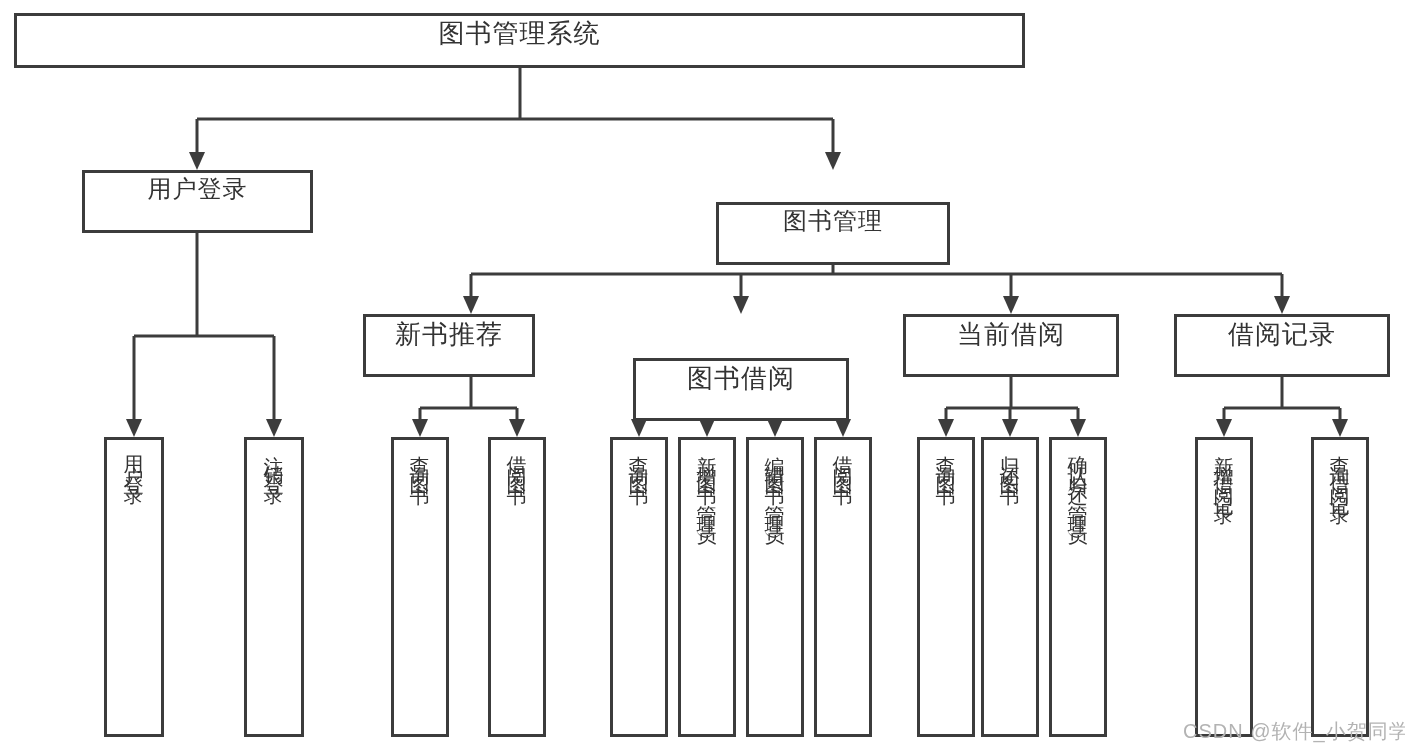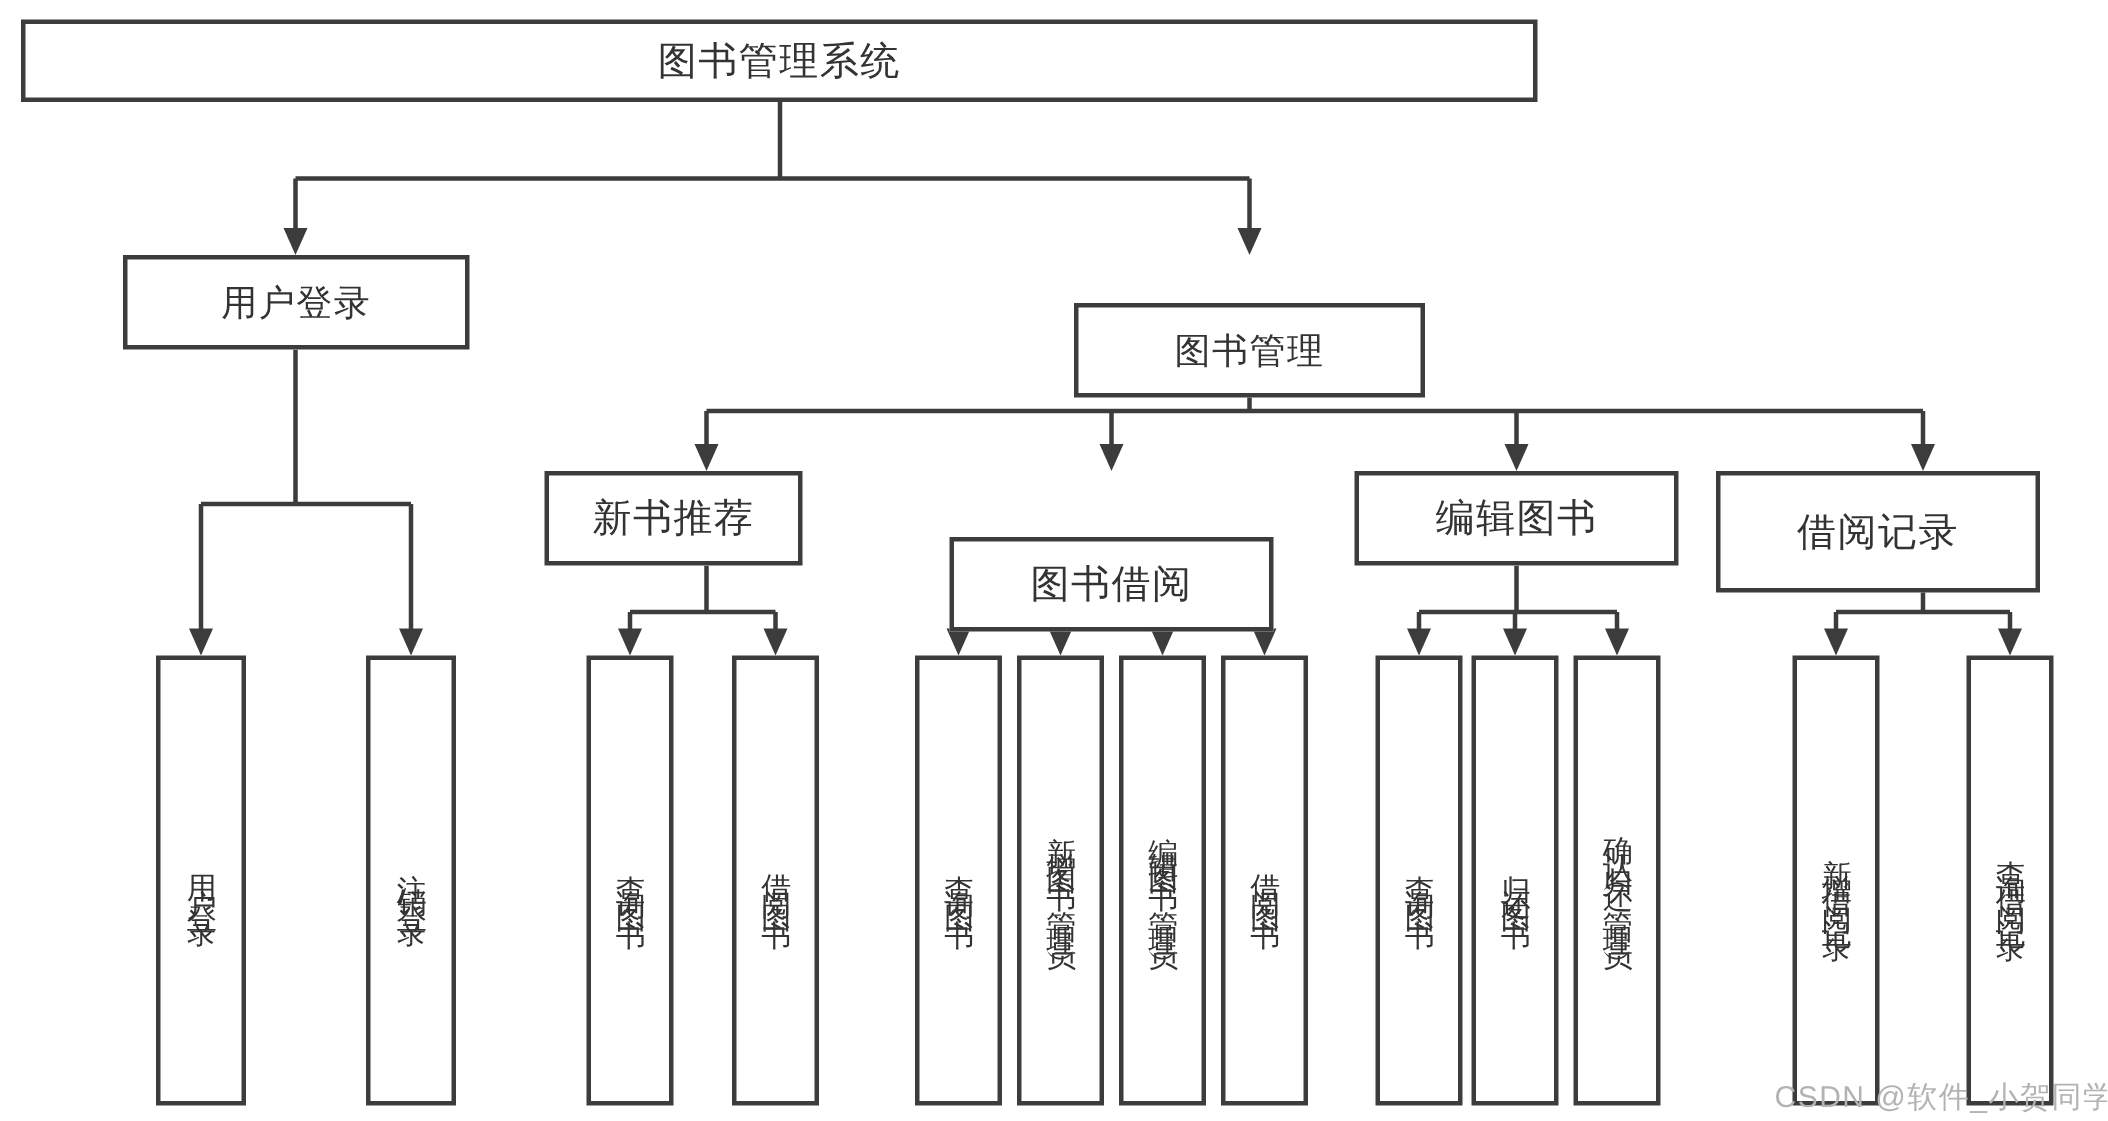--- a/index.html
+++ b/index.html
@@ -17,21 +17,21 @@
     left: 0; top: 0;
     width: 1405px; height: 747px;
     pointer-events: none;
   }
   .box {
     position: absolute;
     box-sizing: border-box;
     border: 3px solid #3c3c3c;
     background: #ffffff;
     display: flex;
-    align-items: center;
+    align-items: flex-start;
     justify-content: center;
     text-align: center;
   }
   .h-box { font-size: 26px; letter-spacing: 1px; }
   .h-box.l2 { font-size: 24px; }
   .v-box { font-size: 20px; }
   .vtext {
     writing-mode: vertical-rl;
     text-orientation: mixed;
     letter-spacing: 10px;
@@ -102,23 +102,23 @@
     <span>图书管理</span>
   </div>
 
   <div class="box h-box" style="left:363px; top:314px; width:172px; height:63px;">
     <span>新书推荐</span>
   </div>
   <div class="box h-box" style="left:633px; top:314px; width:216px; height:63px;margin-top:44px;">
     <span>图书借阅</span>
   </div>
   <div class="box h-box" style="left:903px; top:314px; width:216px; height:63px;">
-    <span>编辑图书</span>
+    <span>当前借阅</span>
   </div>
-  <div class="box h-box" style="left:1144px; top:314px; width:216px; height:81px;">
+  <div class="box h-box" style="left:1174px; top:314px; width:216px; height:63px;">
     <span>借阅记录</span>
   </div>
 
   <div class="box v-box" style="left:104px; top:437px; width:60px; height:300px;">
     <span class="vtext">用户登录</span>
   </div>
   <div class="box v-box" style="left:244px; top:437px; width:60px; height:300px;">
     <span class="vtext">注销登录</span>
   </div>
 

